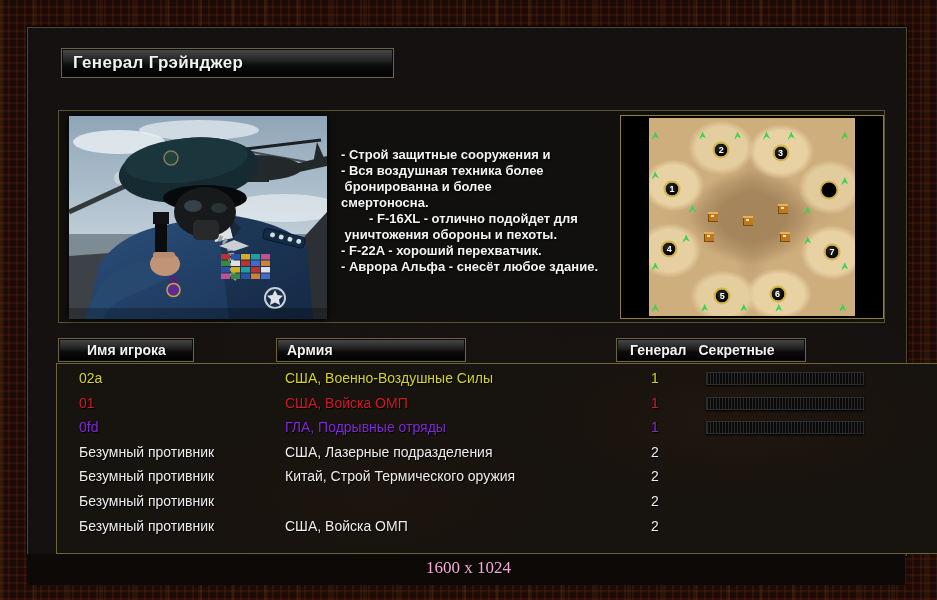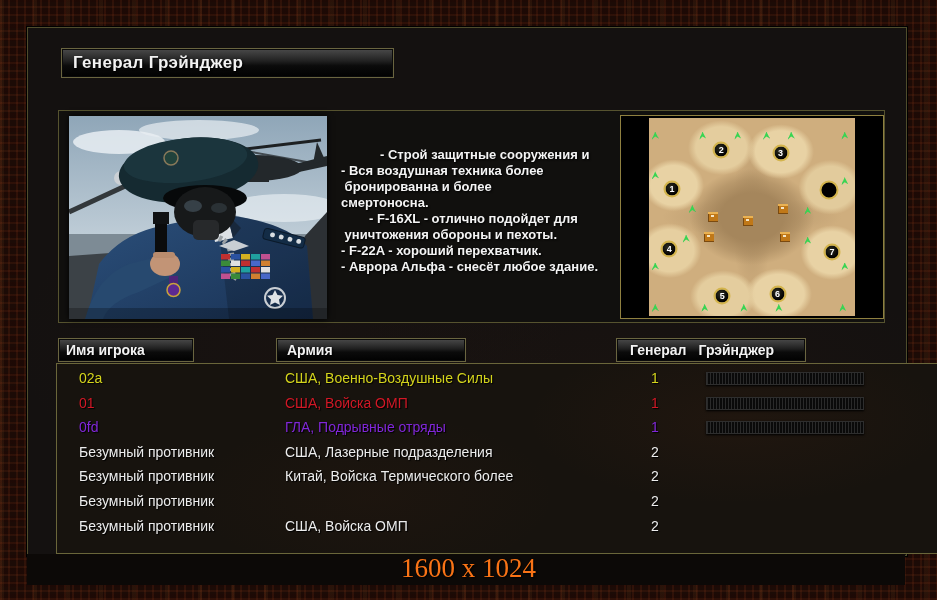--- a/index.html
+++ b/index.html
@@ -86,21 +86,21 @@
   }
   .map-structure{
     position:absolute;width:10px;height:8px;transform:translate(-50%,-50%);
     background:#c07818;border-top:2px solid #eab253;box-shadow:inset 1px -1px 0 #7a4a10;
   }
   .map-structure::after{
     content:"";position:absolute;left:3px;top:1px;width:3px;height:2px;background:#f4e6c8;
   }
   
   .hdr-btn{position:absolute;height:24px;font-size:14px;line-height:22px;}
-  #hdr-name{left:30px;top:310px;width:136px;padding-left:7px;}
+  #hdr-name{left:30px;top:310px;width:136px;padding-left:28px;}
   #hdr-army{left:248px;top:310px;width:190px;padding-left:10px;}
   #hdr-teamprog{left:588px;top:310px;width:190px;padding-left:13px;}
   #hdr-teamprog span{margin-right:12px;}
   
   #player-list{
     position:absolute;left:28px;top:335px;width:909px;height:191px;
     border:1px solid #6a663a;box-sizing:border-box;
     background:
       radial-gradient(ellipse 300px 120px at 75% 30%, rgba(140,60,25,.08), transparent 70%),
       radial-gradient(ellipse 260px 120px at 35% 70%, rgba(120,50,20,.06), transparent 70%),
@@ -117,22 +117,22 @@
     background:repeating-linear-gradient(90deg,#2a2a2a 0 1px,#0a0a0a 1px 3px);
     box-shadow:0 1px 2px #000;
   }
   
   #footer-strip{
     position:absolute;left:27px;top:554px;width:878px;height:31px;
     background:#0c0907;
   }
   #resolution-label{
     position:absolute;left:0;top:552px;width:937px;height:32px;
-    text-align:center;color:#f97316;font-family:"Liberation Serif",serif;
-    font-size:27px;line-height:32px;text-shadow:1px 1px 2px #000;
+    text-align:center;color:#f9a8d4;font-family:"Liberation Serif",serif;
+    font-size:17px;line-height:32px;text-shadow:1px 1px 2px #000;
   }
 </style>
 </head>
 <body>
 
 <div id="inner-panel">
 
   <div id="title-box" class="glossbtn">Генерал Грэйнджер</div>
 
   <div id="general-panel">
@@ -220,21 +220,21 @@
           <rect x="100" y="160" width="9" height="8" fill="#4e2578"></rect>
           <circle cx="104.5" cy="174" r="6.5" fill="#5c2a92" stroke="#c9a23c" stroke-width="1.5"></circle>
         </g>
         <circle cx="206" cy="182" r="10" fill="none" stroke="#c9ced3" stroke-width="2"></circle>
         <path d="M206,174 l2.5,5 5.5,.7 -4,3.8 1,5.5 -5,-2.6 -5,2.6 1,-5.5 -4,-3.8 5.5,-.7 z" fill="#dfe3e7"></path>
         <rect y="192" width="258" height="11" fill="#000" opacity=".25"></rect>
       </svg>
     </div>
 
     <div id="description">
-        <div style="white-space: pre; margin-left: 39px;">- Строй защитные сооружения и</div>
+        <div style="white-space: pre;">- Строй защитные сооружения и</div>
         <div style="white-space: pre;">- Вся воздушная техника более</div>
         <div style="white-space: pre;"> бронированна и более</div>
         <div style="white-space: pre;">смертоносна.</div>
         <div style="white-space: pre; margin-left: 28px;">- F-16XL - отлично подойдет для</div>
         <div style="white-space: pre;"> уничтожения обороны и пехоты.</div>
         <div style="white-space: pre;">- F-22A - хороший перехватчик.</div>
         <div style="white-space: pre;">- Аврора Альфа - снесёт любое здание.</div>
       </div>
 
     <div id="map-box">
@@ -271,21 +271,21 @@
           <div class="map-structure" style="left: 65%; top: 46%;"></div>
           <div class="map-structure" style="left: 29%; top: 60%;"></div>
           <div class="map-structure" style="left: 66%; top: 60%;"></div>
         </div>
     </div>
   </div>
 
   <div id="hdr-name" class="glossbtn hdr-btn">Имя игрока</div>
   <div id="hdr-army" class="glossbtn hdr-btn">Армия</div>
   <div id="hdr-teamprog" class="glossbtn hdr-btn">
-    <span>Генерал</span><span>Грэйнджер</span>
+    <span>Генерал</span><span>Секретные</span>
   </div>
 
   <div id="player-list">
       <div class="lrow" style="top: 3px; color: rgb(212, 212, 28);">
         <span class="cell-name">02a</span>
         <span class="cell-army">США, Военно-Воздушные Силы</span>
         <span class="cell-team">1</span>
         <div class="progress-bar"></div>
       </div>
       <div class="lrow" style="top: 27.6px; color: rgb(210, 24, 38);">
@@ -300,21 +300,21 @@
         <span class="cell-team">1</span>
         <div class="progress-bar"></div>
       </div>
       <div class="lrow" style="top: 76.8px; color: rgb(237, 237, 237);">
         <span class="cell-name">Безумный противник</span>
         <span class="cell-army">США, Лазерные подразделения</span>
         <span class="cell-team">2</span>
       </div>
       <div class="lrow" style="top: 101.4px; color: rgb(237, 237, 237);">
         <span class="cell-name">Безумный противник</span>
-        <span class="cell-army">Китай, Войска Термического более</span>
+        <span class="cell-army">Китай, Строй Термического оружия</span>
         <span class="cell-team">2</span>
       </div>
       <div class="lrow" style="top: 126px; color: rgb(237, 237, 237);">
         <span class="cell-name">Безумный противник</span>
         <span class="cell-team">2</span>
       </div>
       <div class="lrow" style="top: 150.6px; color: rgb(237, 237, 237);">
         <span class="cell-name">Безумный противник</span>
         <span class="cell-army">США, Войска ОМП</span>
         <span class="cell-team">2</span>

